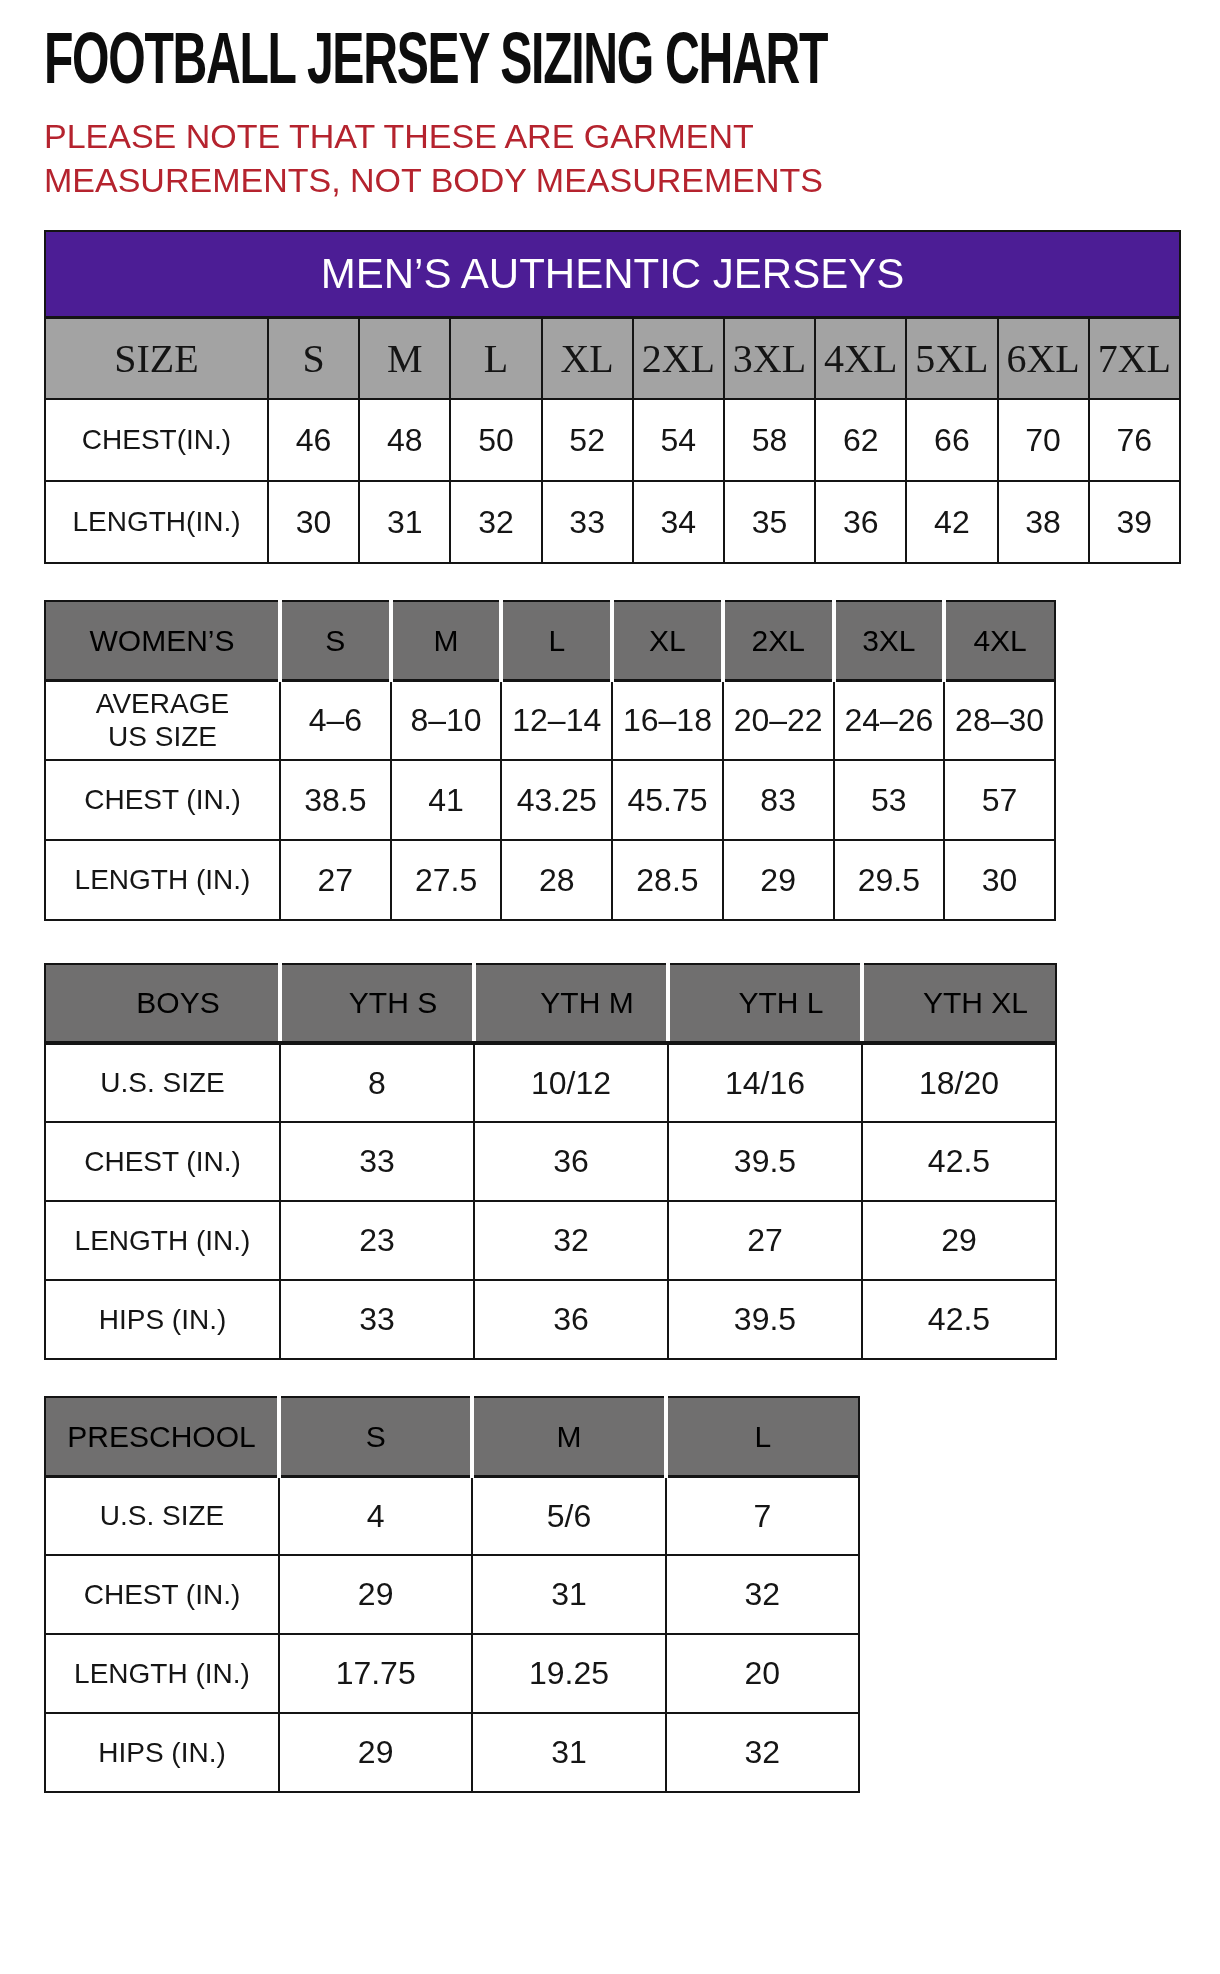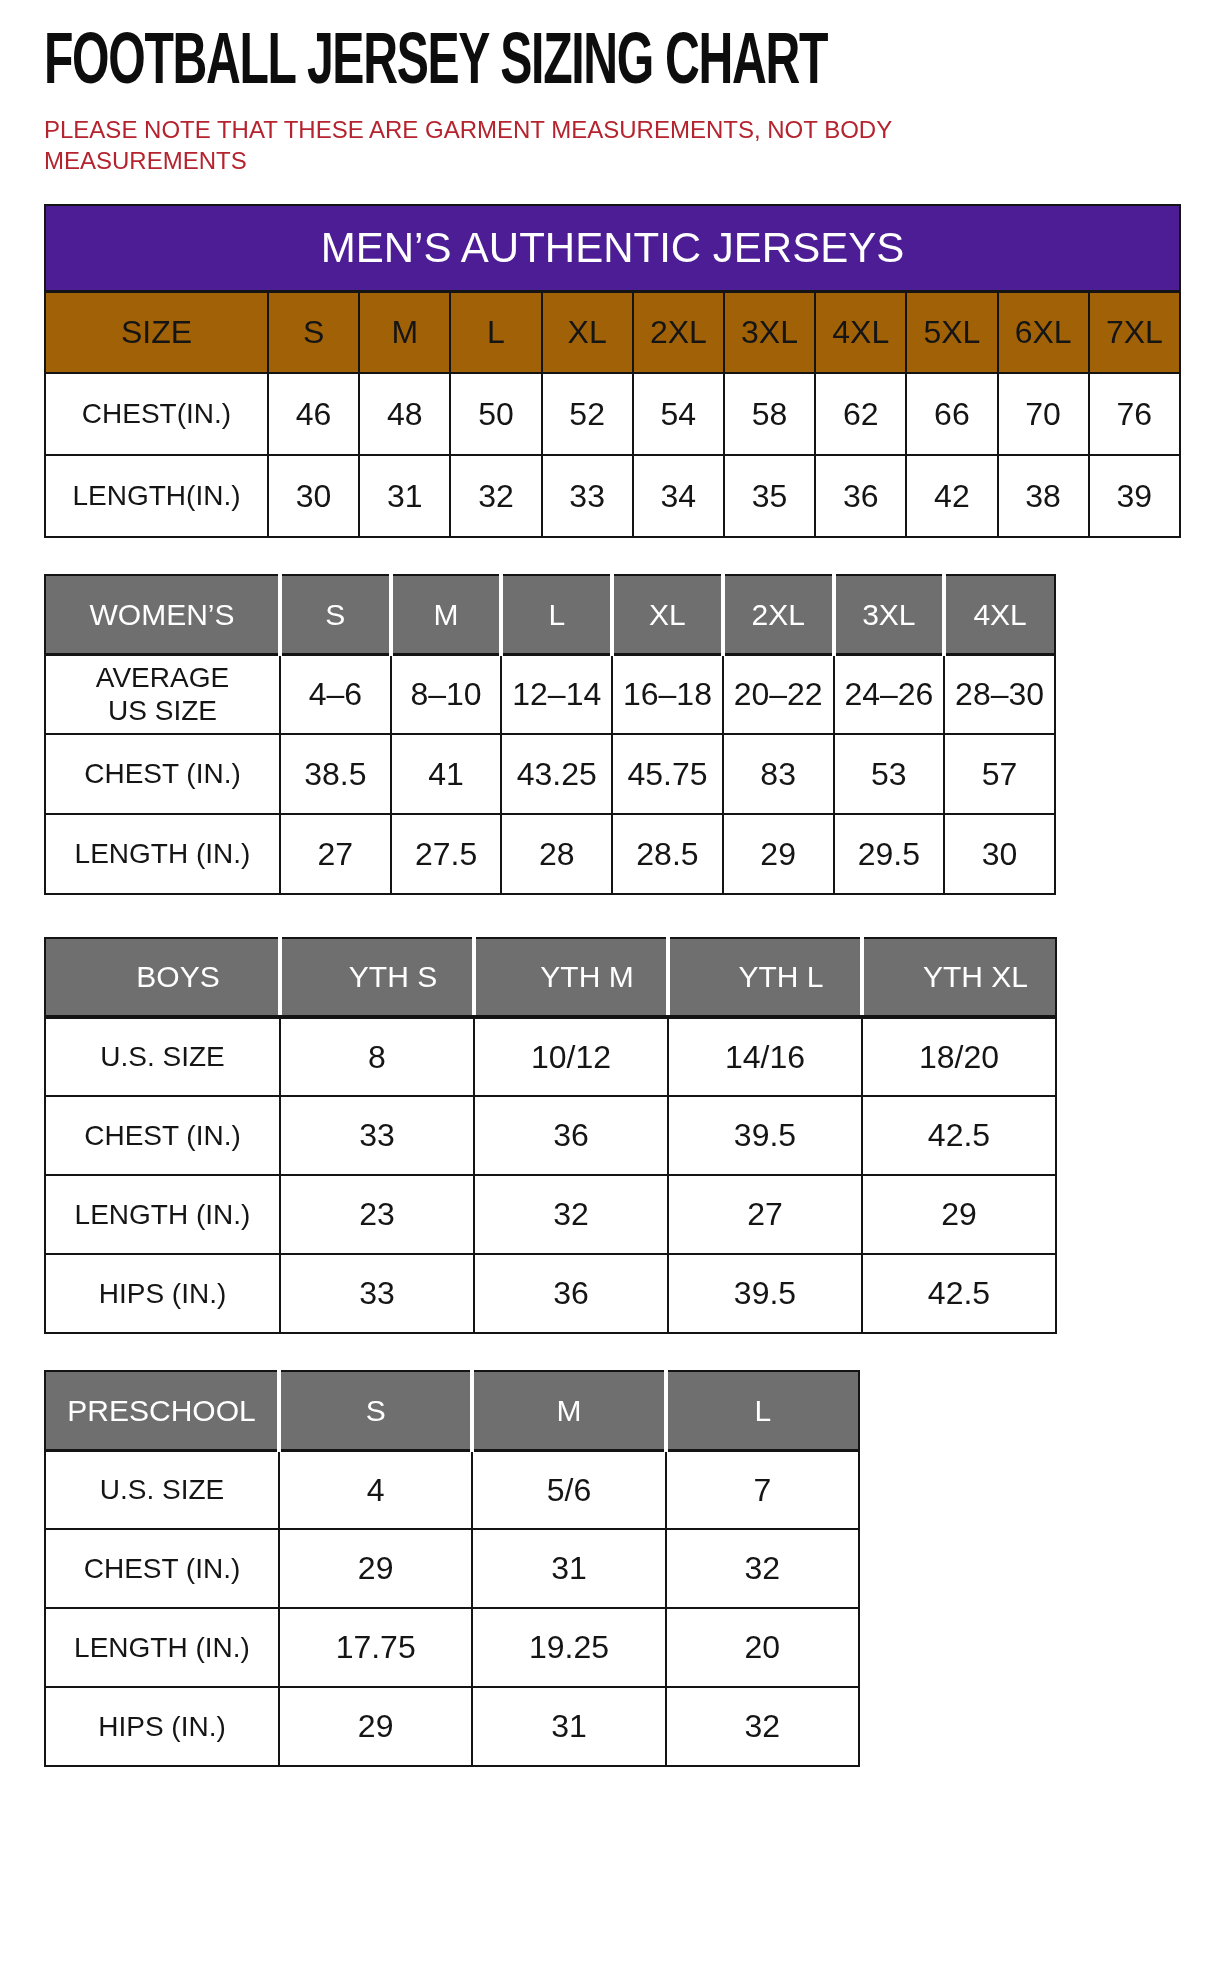--- a/index.html
+++ b/index.html
@@ -24,21 +24,21 @@
     font-weight: bold;
     letter-spacing: -2px;
     white-space: nowrap;
     color: #0d0d0d;
     transform: scaleX(0.66);
     transform-origin: left top;
   }
   .note {
     margin-top: 18px;
     width: 965px;
-    font-size: 24px;
+    font-size: 34px;
     line-height: 1.3;
     color: #b5232e;
     font-weight: 400;
   }
   table.sizing-table {
     border-collapse: collapse;
     table-layout: fixed;
     border: 2px solid #141414;
   }
   table.sizing-table th,
@@ -54,31 +54,32 @@
   .caption-cell {
     background: #4c1d95;
     color: #ffffff;
     font-size: 42px;
     border-bottom: 3px solid #141414 !important;
   }
   .mens .caption-row { height: 86px; }
   
   .gray-head .hcell {
     background: #706f6f;
-    color: #ffffff;
+    color: #000000;
     font-size: 30px;
     border-bottom: 3px solid #141414;
   }
   .gray-head .hcell + .hcell { border-left: 4px solid #ffffff; }
   .boys.gray-head .hcell { border-bottom: 4px solid #141414; padding-left: 36px; }
   
   .mens .hcell {
-    background: #a16207;
+    background: #a3a3a3;
     color: #151515;
-    font-size: 32px;
+    font-size: 40px;
+    font-family: Liberation Serif, serif;
   }
   .label-cell {
     font-size: 28px;
     white-space: pre-line;
     line-height: 1.15;
   }
   .value-cell { font-size: 32px; }
   
   .mens      { width: 1137px; margin-top: 28px; }
   .womens    { width: 1012px; margin-top: 36px; }

